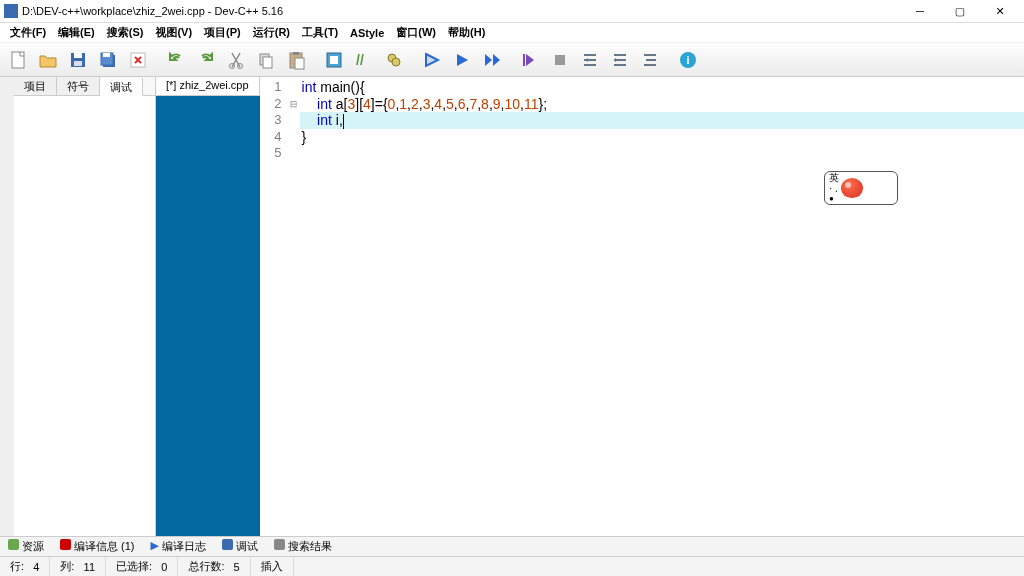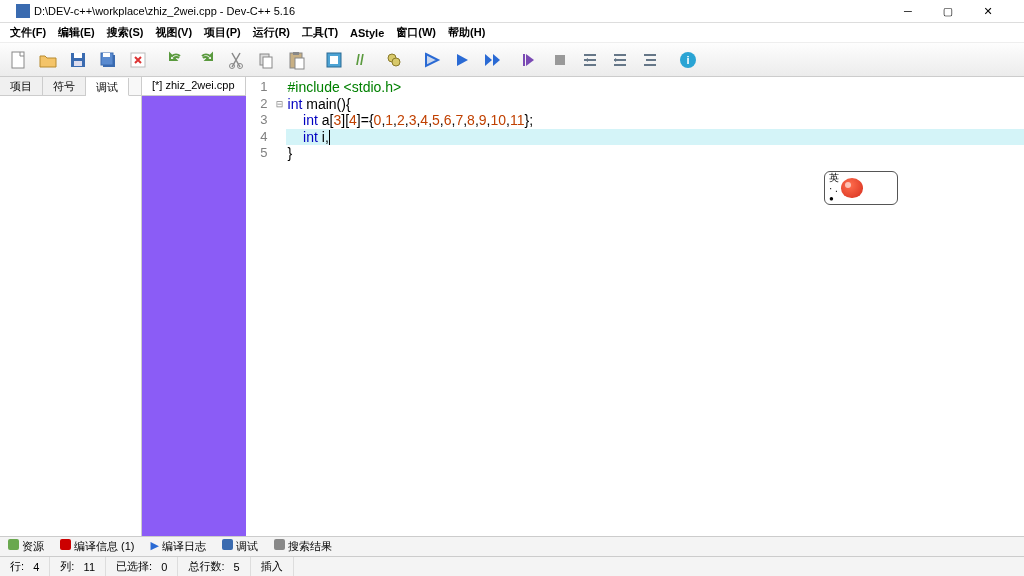--- a/index.html
+++ b/index.html
@@ -1,30 +1,30 @@
 <!DOCTYPE html>
 <html><head>
 <meta charset="utf-8">
 <style>
 * { margin: 0; padding: 0; box-sizing: border-box; font-family: "Microsoft YaHei", "Segoe UI", Tahoma, sans-serif; }
 body { width: 1024px; height: 576px; overflow: hidden; background: #f0f0f0; display: flex; flex-direction: column; font-size: 12px; }
 
-.titlebar { height: 23px; background: #fff; border-bottom: 1px solid #ddd; display: flex; align-items: center; padding: 0 16px; color: #000; }
+.titlebar { height: 23px; background: #fff; border-bottom: 1px solid #ddd; display: flex; align-items: center; padding: 0 4px; color: #000; }
 .titlebar .icon-app { width: 14px; height: 14px; background: #3a6bb0; margin-right: 4px; }
 .titlebar .title { flex: 1; font-size: 11px; }
 .titlebar .winbtn { width: 40px; height: 22px; display: flex; align-items: center; justify-content: center; cursor: pointer; font-size: 11px; }
 
 .menubar { height: 20px; background: #fff; display: flex; align-items: center; padding: 0 4px; font-size: 11px; border-bottom: 1px solid #eee; }
 .menubar span { padding: 2px 6px; cursor: pointer; font-weight: bold; }
 
 .toolbar { height: 34px; background: linear-gradient(#fdfdfd,#ececec); border-bottom: 1px solid #ccc; display: flex; align-items: center; padding: 0 4px; gap: 2px; }
 .tb-btn { width: 28px; height: 28px; display: flex; align-items: center; justify-content: center; border: 1px solid transparent; border-radius: 2px; cursor: pointer; }
 .tb-sep { width: 6px; }
 
-.midrow { flex: 1; display: flex; overflow: hidden; background: #8b5cf6; }
+.midrow { flex: 1; display: flex; overflow: hidden; background: #0369a1; margin-left: 14px; }
 .sidewrap { width: 142px; display: flex; flex-direction: column; border-right: 1px solid #ccc; }
 .sidetabs { height: 19px; display: flex; border-bottom: 1px solid #ccc; background: #f8f8f8; }
 .sidetabs .tab { padding: 2px 10px; font-size: 11px; border-right: 1px solid #ccc; cursor: pointer; background: #f0f0f0; }
 .sidetabs .tab.active { background: #fff; border-bottom: 1px solid #fff; position: relative; top: 1px; }
 .sidecontent { flex: 1; background: #fff; }
 
 .editorwrap { flex: 1; display: flex; flex-direction: row; }
 .filetabs { height: 19px; display: flex; background: #f0f0f0; border-bottom: 1px solid #ccc; }
 .filetabs .ftab { padding: 2px 10px; font-size: 11px; background: #fff; border-right: 1px solid #ccc; cursor: pointer; }
 .editor { flex: 1; position: relative; background: #fff; font-family: Consolas, "Courier New", monospace; font-size: 14px; }
@@ -235,21 +235,20 @@
           <div>5</div>
         </div>
       <div class="fold" id="fold">
           <div></div>
           <div>⊟</div>
           <div></div>
           <div></div>
           <div></div>
         </div>
       <div class="code" id="code">
-          <div class="line"><span class="pp">#include &lt;stdio.h&gt;</span></div>
           <div class="line"><span class="kw">int</span> main(){</div>
           <div class="line">    <span class="kw">int</span> a[<span class="num">3</span>][<span class="num">4</span>]={<span class="num">0</span>,<span class="num">1</span>,<span class="num">2</span>,<span class="num">3</span>,<span class="num">4</span>,<span class="num">5</span>,<span class="num">6</span>,<span class="num">7</span>,<span class="num">8</span>,<span class="num">9</span>,<span class="num">10</span>,<span class="num">11</span>};</div>
           <div class="line current">    <span class="kw">int</span> i,<span class="cursor"></span></div>
           <div class="line">}</div>
         </div>
       <div class="ime">
         <div style="display:flex;flex-direction:column;gap:1px">
           <span class="lbl">英</span>
           <span class="lbl">· .</span>
           <span class="lbl" style="font-size:8px">●</span>

